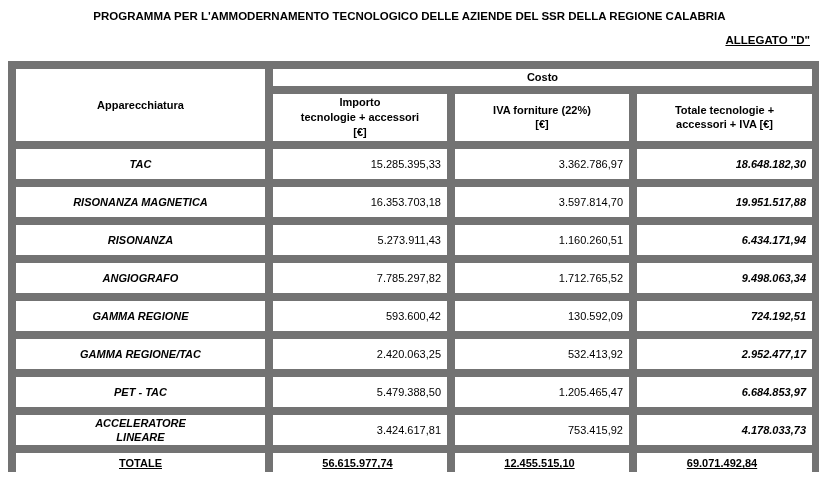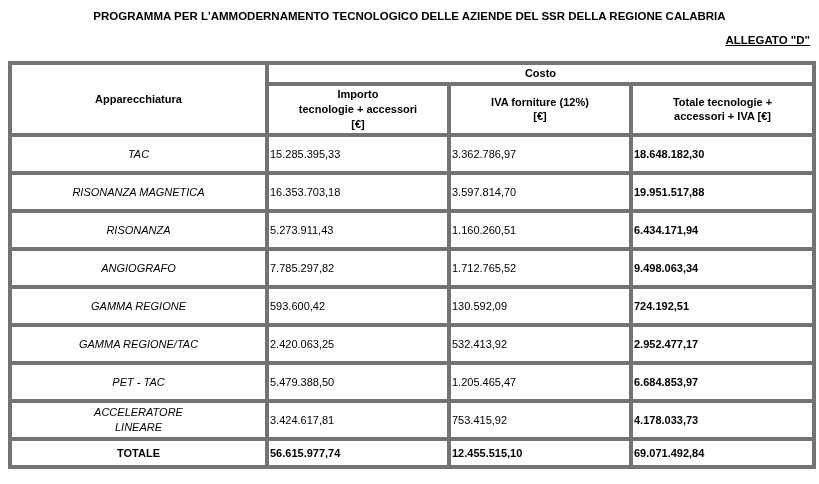--- a/index.html
+++ b/index.html
@@ -27,60 +27,62 @@
     padding: 11px 9px 0 0;
   }
   table.main {
     border-collapse: collapse;
     table-layout: fixed;
     width: 804px;
     margin: 15px 7px 0 8px;
     border: 3px solid #000;
   }
   th, td {
-    border: 4px solid #737373;
+    border: 8px solid #737373;
     font-size: 11px;
     padding: 1px 1px;
     overflow: hidden;
     margin-top: 38px;
   }
   th {
     font-weight: bold;
     text-align: center;
     vertical-align: middle;
     white-space: pre-line;
     line-height: 1.35;
   }
   tr.hdr-costo { height: 18px; }
   tr.hdr-sub { height: 50px; }
   tr.data-row { height: 38px; }
   tr.total-row { height: 28px; }
   td.eq-cell {
-    font-weight: normal;
+    font-weight: bold;
     font-style: italic;
     text-align: center;
     vertical-align: middle;
     white-space: pre-line;
     line-height: 1.3;
   }
   td.num {
-    text-align: left;
+    text-align: right;
     vertical-align: middle;
     padding-right: 6px;
   }
   td.tot-col {
     font-weight: bold;
+    font-style: italic;
   }
   tr.total-row td {
     font-weight: bold;
     font-style: normal;
     text-align: center;
     vertical-align: middle;
+    text-decoration: underline;
   }
-  tr.total-row td.num { text-align: left; }
+  tr.total-row td.num { text-align: center; }
 </style>
 </head>
 <body>
 
 <div class="page">
 
   <div class="doc-title">
     <div class="line1">PROGRAMMA PER L'AMMODERNAMENTO TECNOLOGICO DELLE AZIENDE DEL SSR DELLA REGIONE CALABRIA</div>
   </div>
 
@@ -95,21 +97,21 @@
     </colgroup>
     <thead>
       <tr class="hdr-costo">
         <th rowspan="2">Apparecchiatura</th>
         <th colspan="3">Costo</th>
       </tr>
       <tr class="hdr-sub">
         <th>Importo
 tecnologie + accessori
 [€]</th>
-        <th>IVA forniture (12%)
+        <th>IVA forniture (22%)
 [€]</th>
         <th>Totale tecnologie +
 accessori + IVA [€]</th>
       </tr>
     </thead>
     <tbody>
         <tr class="data-row">
           <td class="eq-cell">TAC</td>
           <td class="num">15.285.395,33</td>
           <td class="num">3.362.786,97</td>

